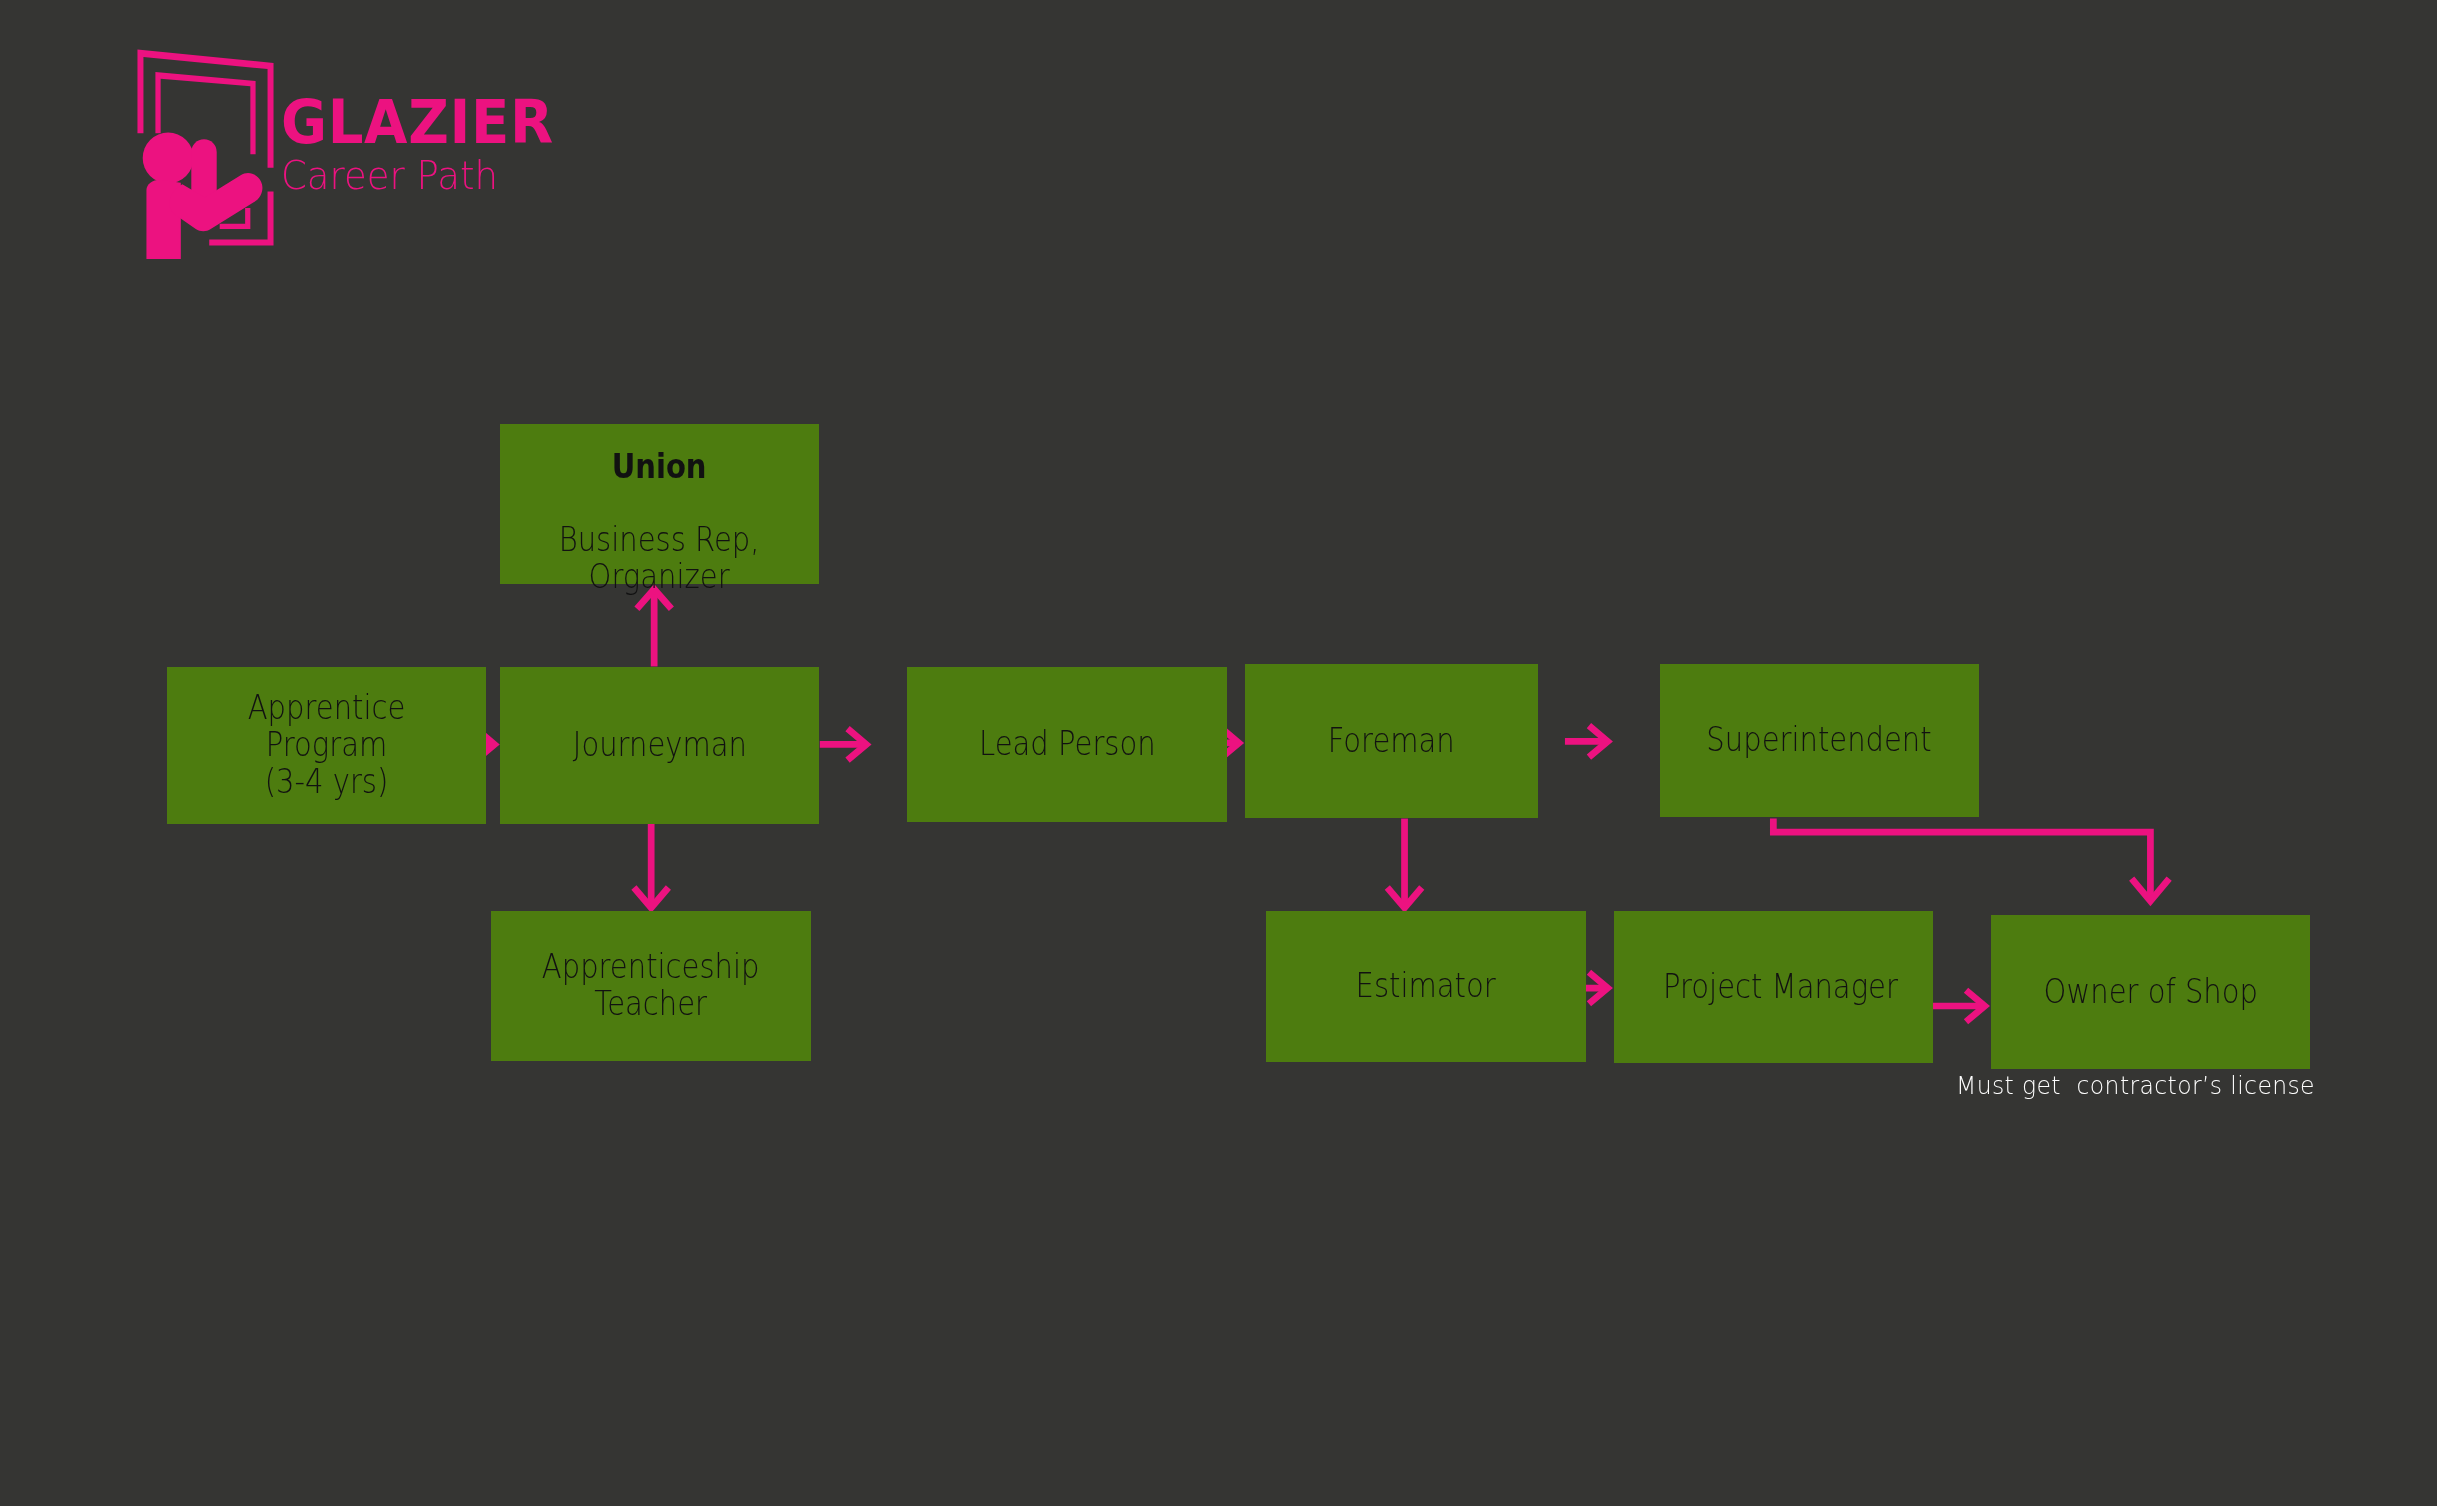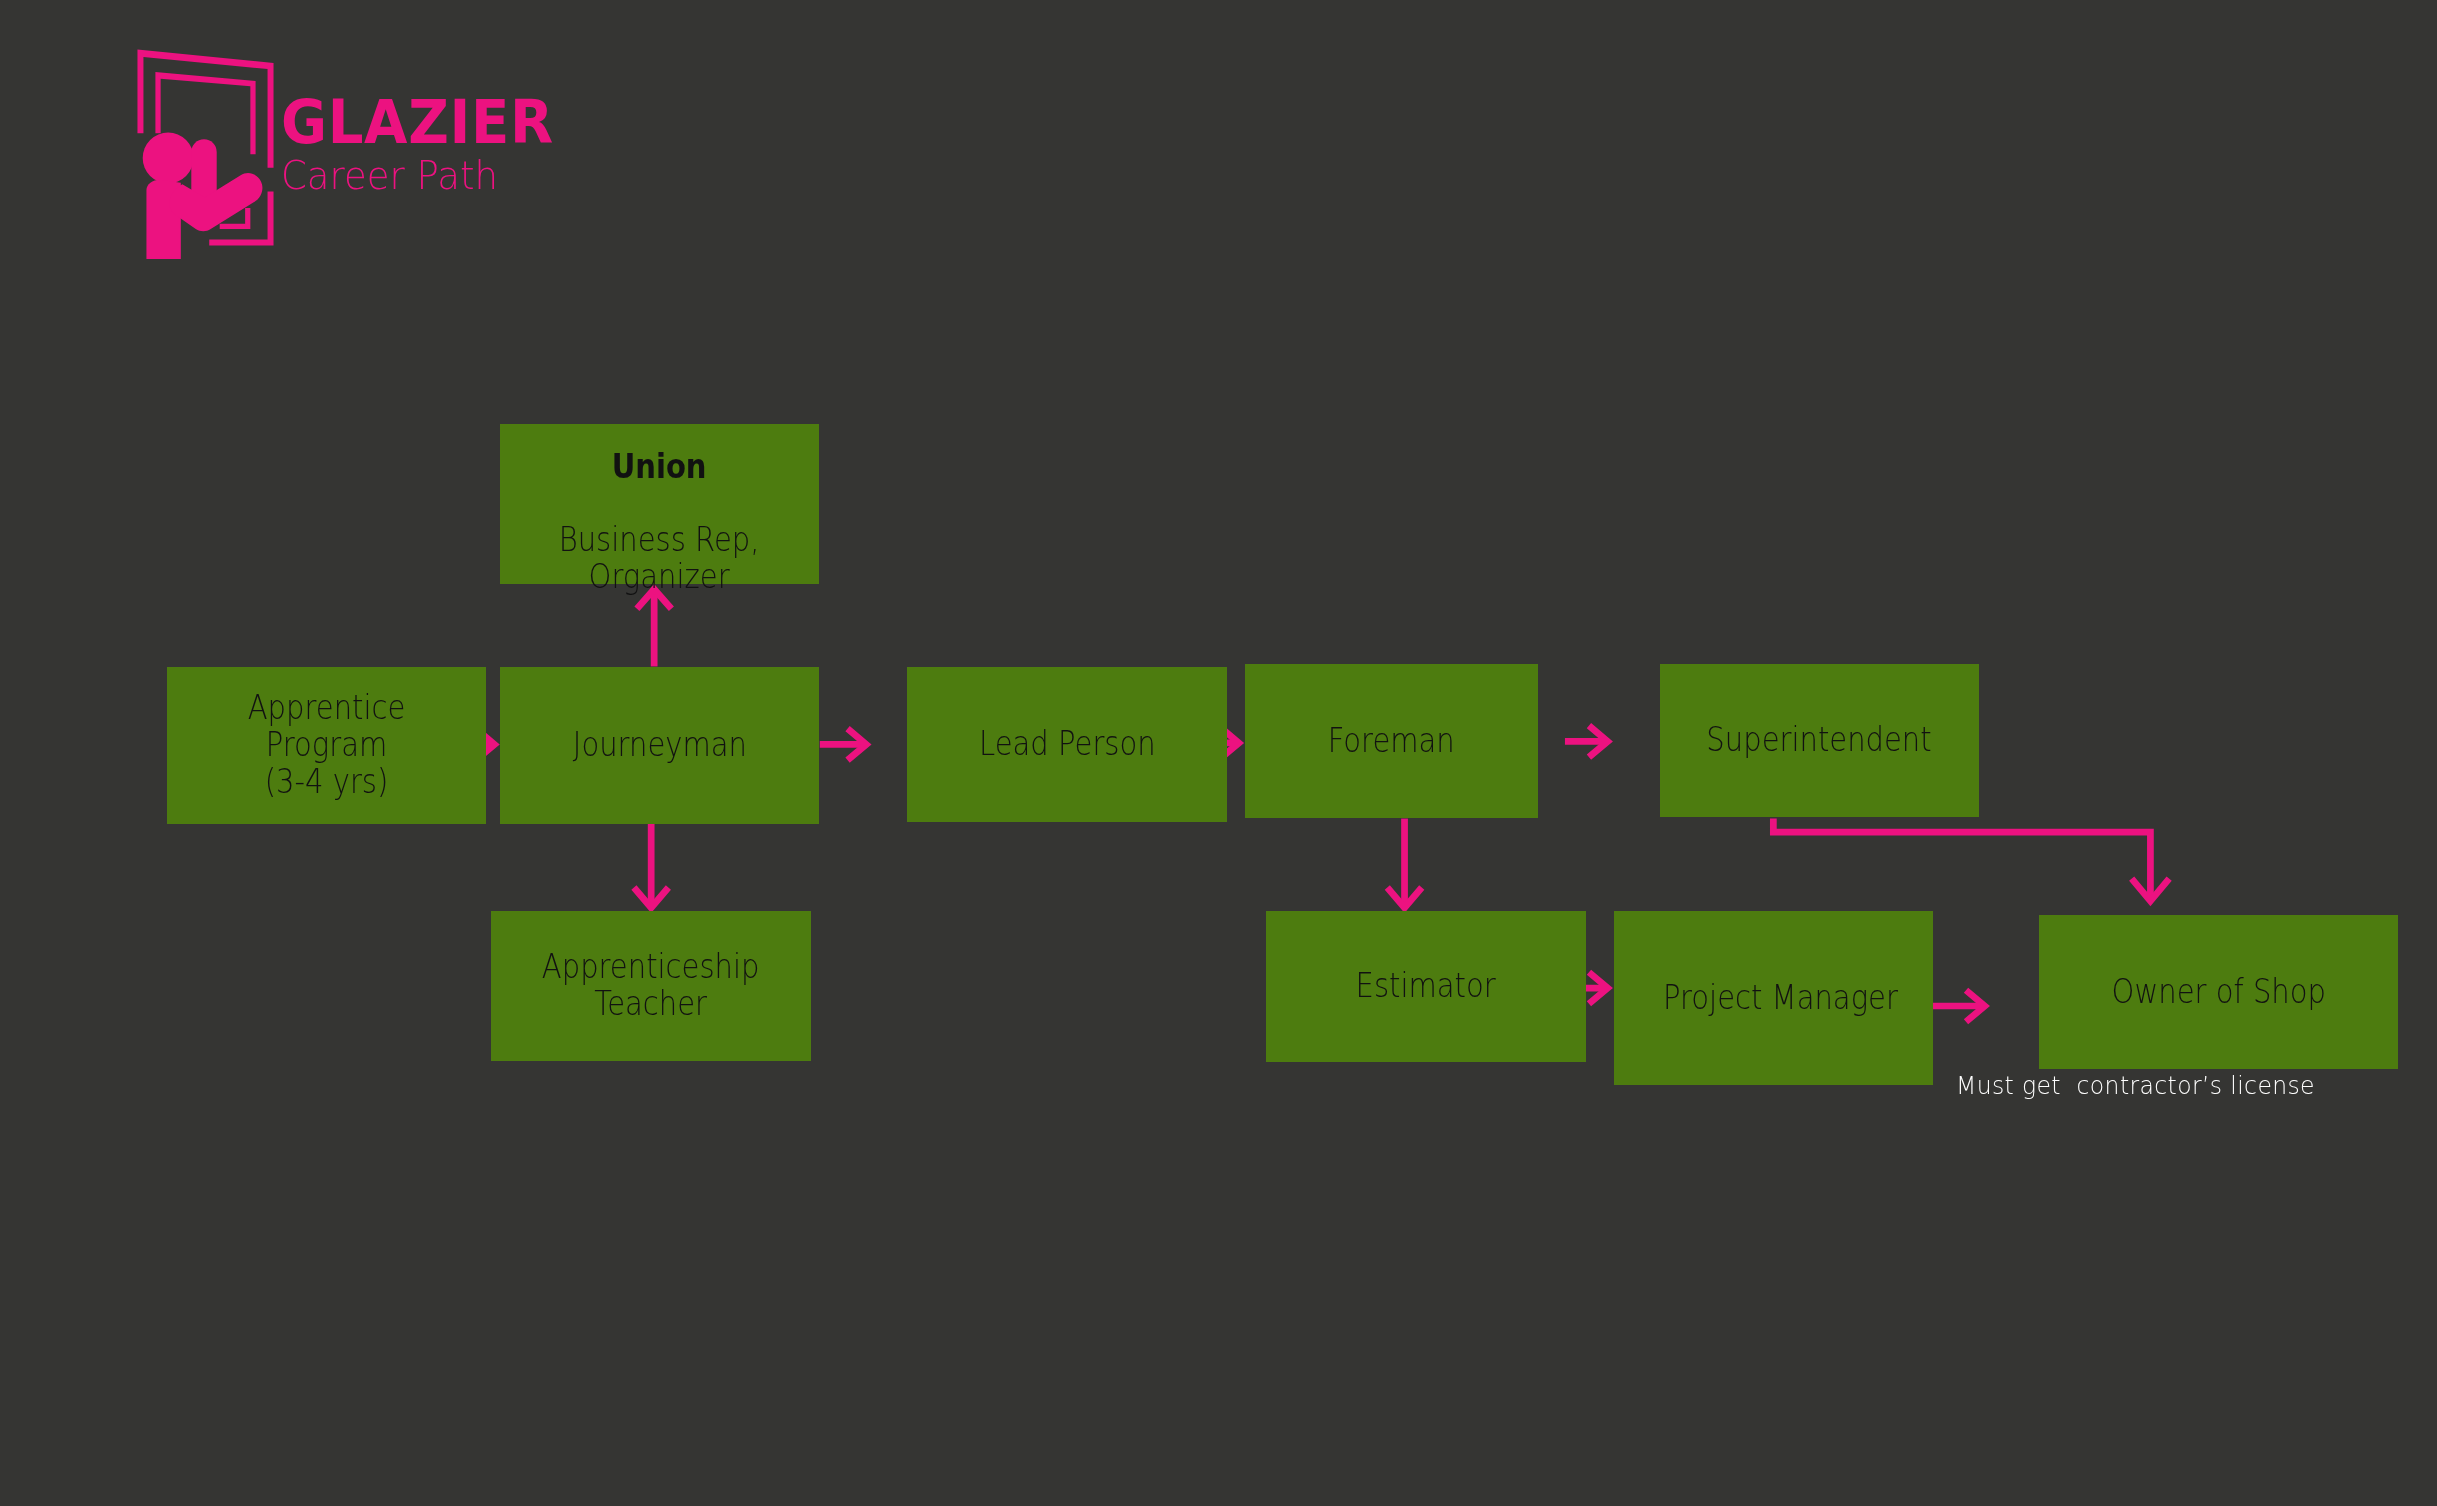--- a/index.html
+++ b/index.html
@@ -233,24 +233,24 @@
 
   <div class="node" style="left:491px; top:911px; width:320px; height:150px;">
     <div class="node-label">Apprenticeship
 Teacher</div>
   </div>
 
   <div class="node" style="left:1266px; top:911px; width:320px; height:151px;align-items:center;">
     <div class="node-label">Estimator</div>
   </div>
 
-  <div class="node" style="left:1614px; top:911px; width:319px; height:174px;padding-left:21px;">
+  <div class="node" style="left:1614px; top:911px; width:319px; height:152px;padding-left:21px;">
     <div class="node-label">Project Manager</div>
   </div>
 
-  <div class="node" style="left:1991px; top:915px; width:359px; height:154px;margin-left:48px;">
+  <div class="node" style="left:1991px; top:915px; width:319px; height:154px;">
     <div class="node-label">Owner of Shop</div>
   </div>
 
   <div id="footnote">Must get  contractor’s license</div>
 
 </div>
 
 
 </body></html>

